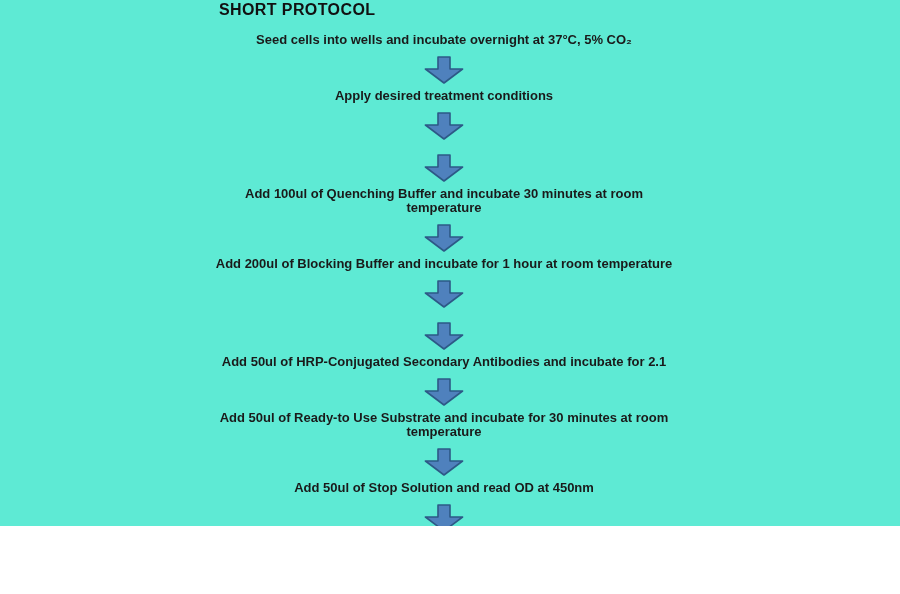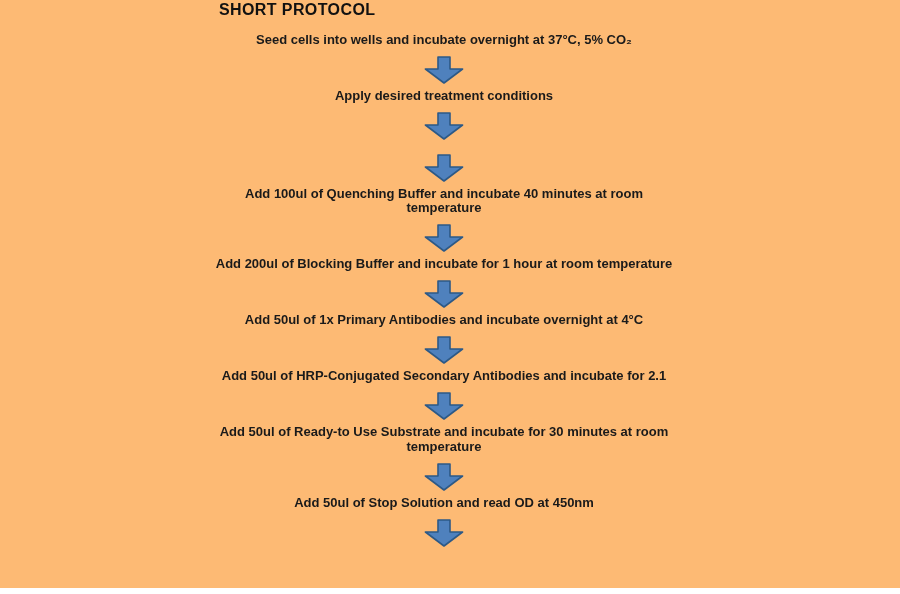--- a/index.html
+++ b/index.html
@@ -1,20 +1,20 @@
 <!DOCTYPE html>
 <html><head>
 <meta charset="utf-8">
 <style>
   html, body { margin: 0; padding: 0; background: #ffffff; }
   .canvas {
     position: relative;
     width: 900px;
-    height: 588px;
-    background: #fdba74;
+    height: 526px;
+    background: #5eead4;
     overflow: hidden;
     font-family: "Liberation Sans", sans-serif;
   }
   .title {
     position: absolute;
     left: 219px;
     top: 1px;
     font-size: 16px;
     font-weight: bold;
     color: #111111;
@@ -67,38 +67,35 @@
         <svg viewBox="0 0 40 28" xmlns="http://www.w3.org/2000/svg">
           <path d="M14 1 H26 V13 H38.6 L20 27 L1.4 13 H14 Z" fill="#4f81bd" stroke="#2d5986" stroke-width="1.6" stroke-linejoin="round"></path>
         </svg>
       </div>
       <div class="arrow-wrap">
         <svg viewBox="0 0 40 28" xmlns="http://www.w3.org/2000/svg">
           <path d="M14 1 H26 V13 H38.6 L20 27 L1.4 13 H14 Z" fill="#4f81bd" stroke="#2d5986" stroke-width="1.6" stroke-linejoin="round"></path>
         </svg>
       </div>
       <div class="step">
-        <div>Add 100ul of Quenching Buffer and incubate 40 minutes at room</div>
+        <div>Add 100ul of Quenching Buffer and incubate 30 minutes at room</div>
         <div>temperature</div>
       </div>
       <div class="arrow-wrap">
         <svg viewBox="0 0 40 28" xmlns="http://www.w3.org/2000/svg">
           <path d="M14 1 H26 V13 H38.6 L20 27 L1.4 13 H14 Z" fill="#4f81bd" stroke="#2d5986" stroke-width="1.6" stroke-linejoin="round"></path>
         </svg>
       </div>
       <div class="step">
         <div>Add 200ul of Blocking Buffer and incubate for 1 hour at room temperature</div>
       </div>
       <div class="arrow-wrap">
         <svg viewBox="0 0 40 28" xmlns="http://www.w3.org/2000/svg">
           <path d="M14 1 H26 V13 H38.6 L20 27 L1.4 13 H14 Z" fill="#4f81bd" stroke="#2d5986" stroke-width="1.6" stroke-linejoin="round"></path>
         </svg>
-      </div>
-      <div class="step">
-        <div>Add 50ul of 1x Primary Antibodies and incubate overnight at 4°C</div>
       </div>
       <div class="arrow-wrap">
         <svg viewBox="0 0 40 28" xmlns="http://www.w3.org/2000/svg">
           <path d="M14 1 H26 V13 H38.6 L20 27 L1.4 13 H14 Z" fill="#4f81bd" stroke="#2d5986" stroke-width="1.6" stroke-linejoin="round"></path>
         </svg>
       </div>
       <div class="step">
         <div>Add 50ul of HRP-Conjugated Secondary Antibodies and incubate for 2.1</div>
       </div>
       <div class="arrow-wrap">

